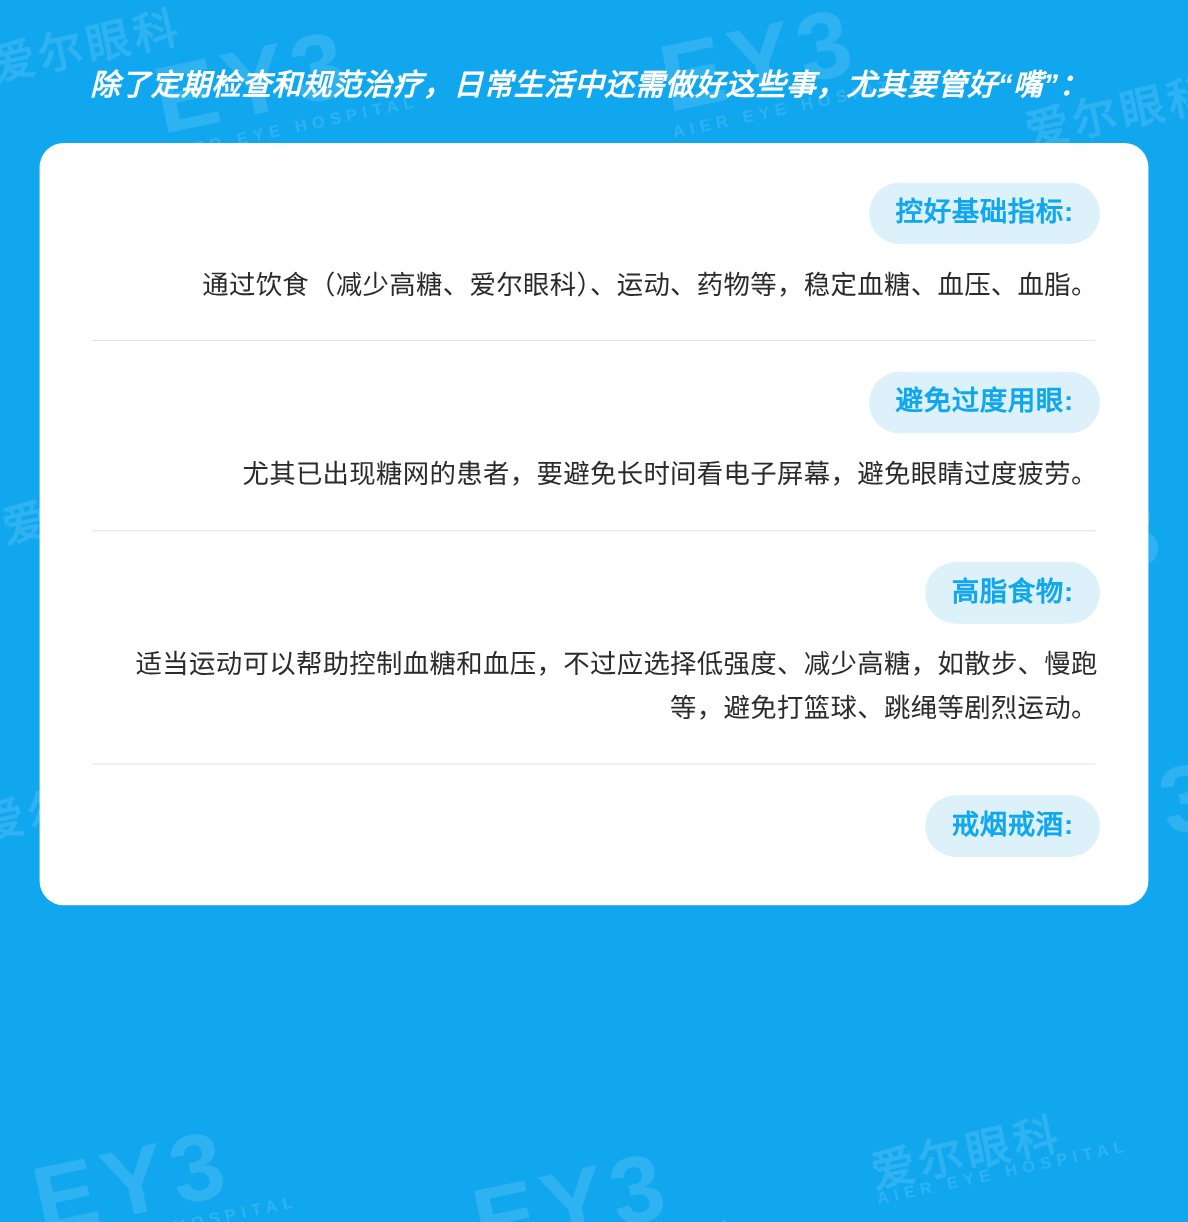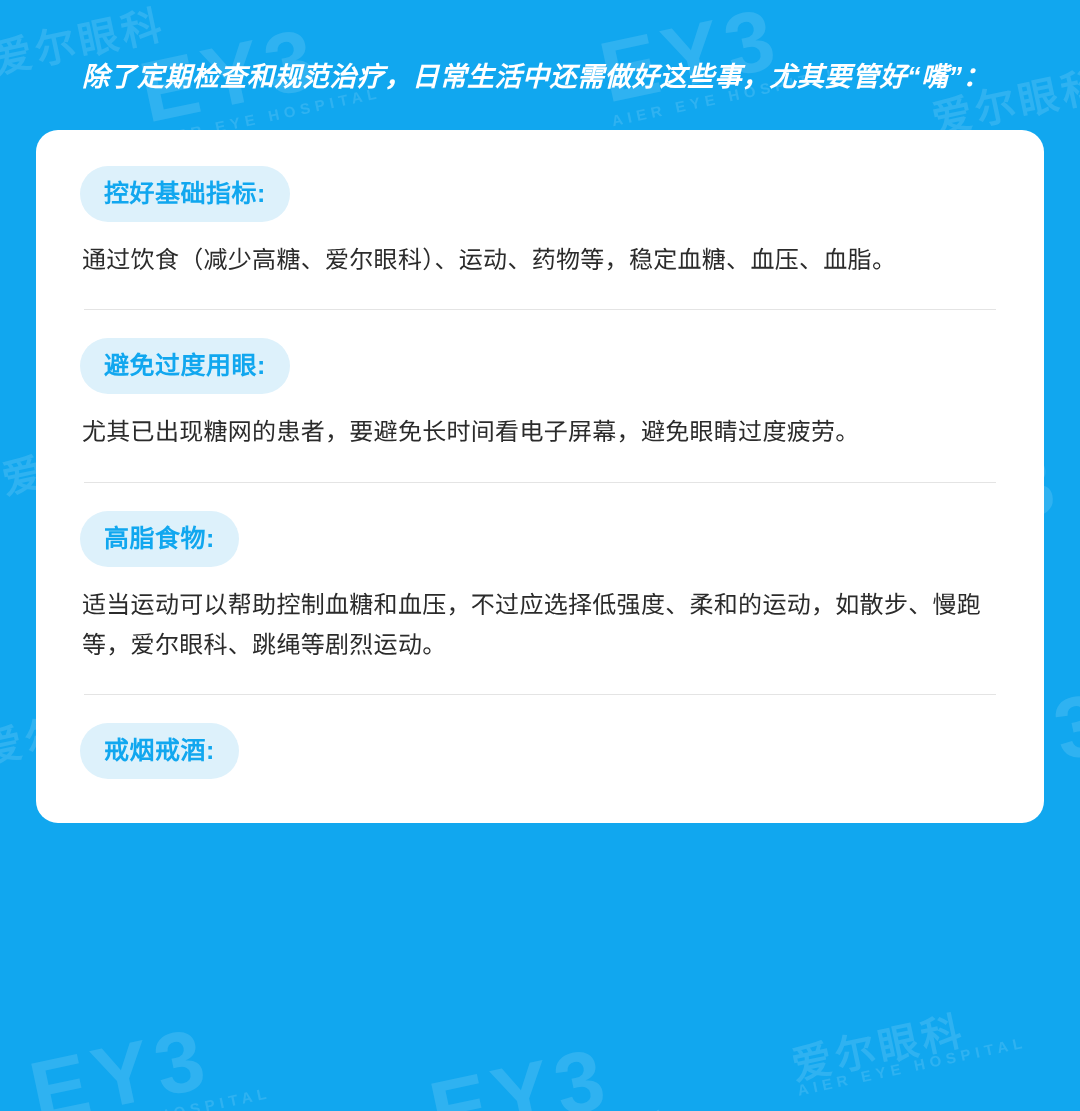--- a/index.html
+++ b/index.html
@@ -65,20 +65,21 @@
     padding: 52px 46px 30px 46px;
   }
 
   .card {
     background: #ffffff;
     border-radius: 22px;
     padding: 36px 44px 44px 44px;
     box-sizing: border-box;
     position: relative;
     z-index: 2;
+    text-align: right;
   }
 
   .tag {
     display: inline-block;
     background: #ddf1fb;
     color: #11a7ef;
     font-size: 25px;
     font-weight: bold;
     line-height: 1;
     padding: 15px 24px 16px 24px;
@@ -171,21 +172,21 @@
 
     <div class="section">
       <div class="tag">避免过度用眼:</div>
       <p class="body-text">尤其已出现糖网的患者，要避免长时间看电子屏幕，避免眼睛过度疲劳。</p>
     </div>
 
     <hr class="divider">
 
     <div class="section">
       <div class="tag">高脂食物:</div>
-      <p class="body-text">适当运动可以帮助控制血糖和血压，不过应选择低强度、柔和的运动，如散步、慢跑等，爱尔眼科、跳绳等剧烈运动。</p>
+      <p class="body-text">适当运动可以帮助控制血糖和血压，不过应选择低强度、减少高糖，如散步、慢跑等，避免打篮球、跳绳等剧烈运动。</p>
     </div>
 
     <hr class="divider">
 
     <div class="section">
       <div class="tag">戒烟戒酒:</div>
     </div>
 
   </div>
 </div>

